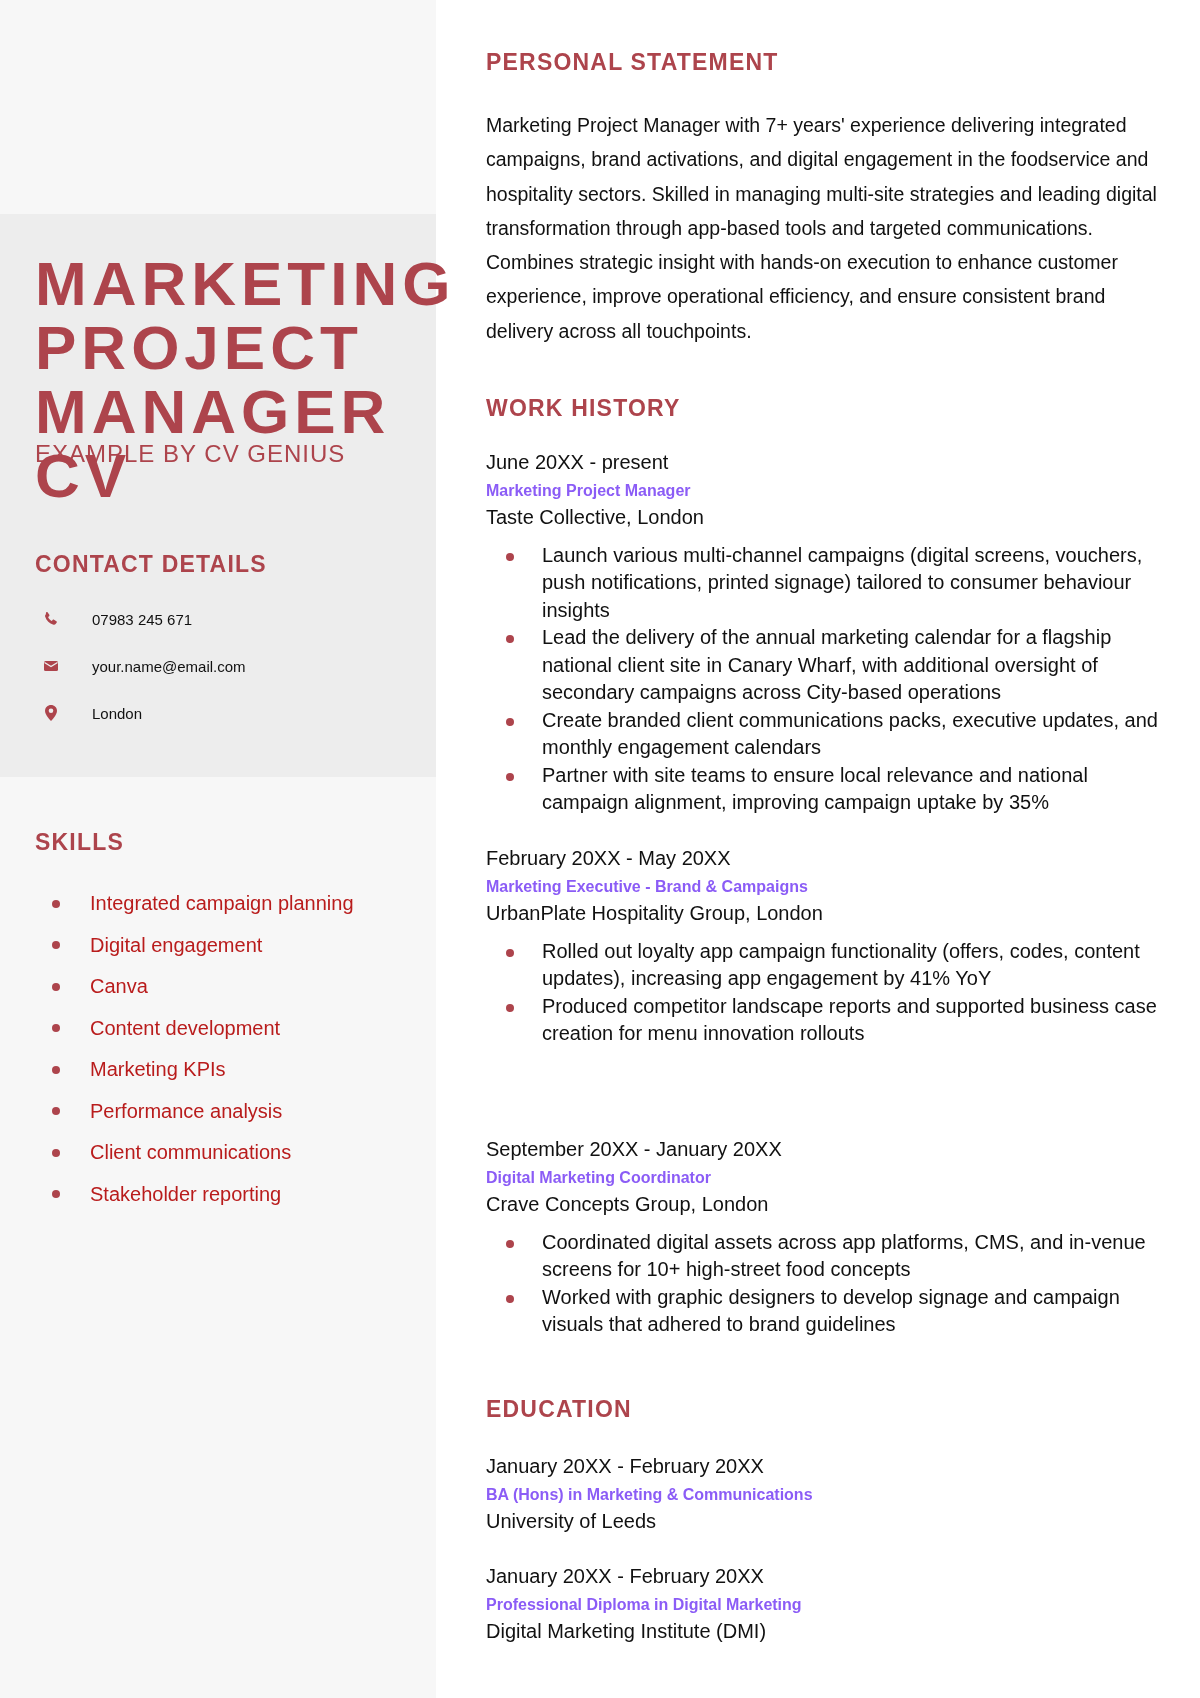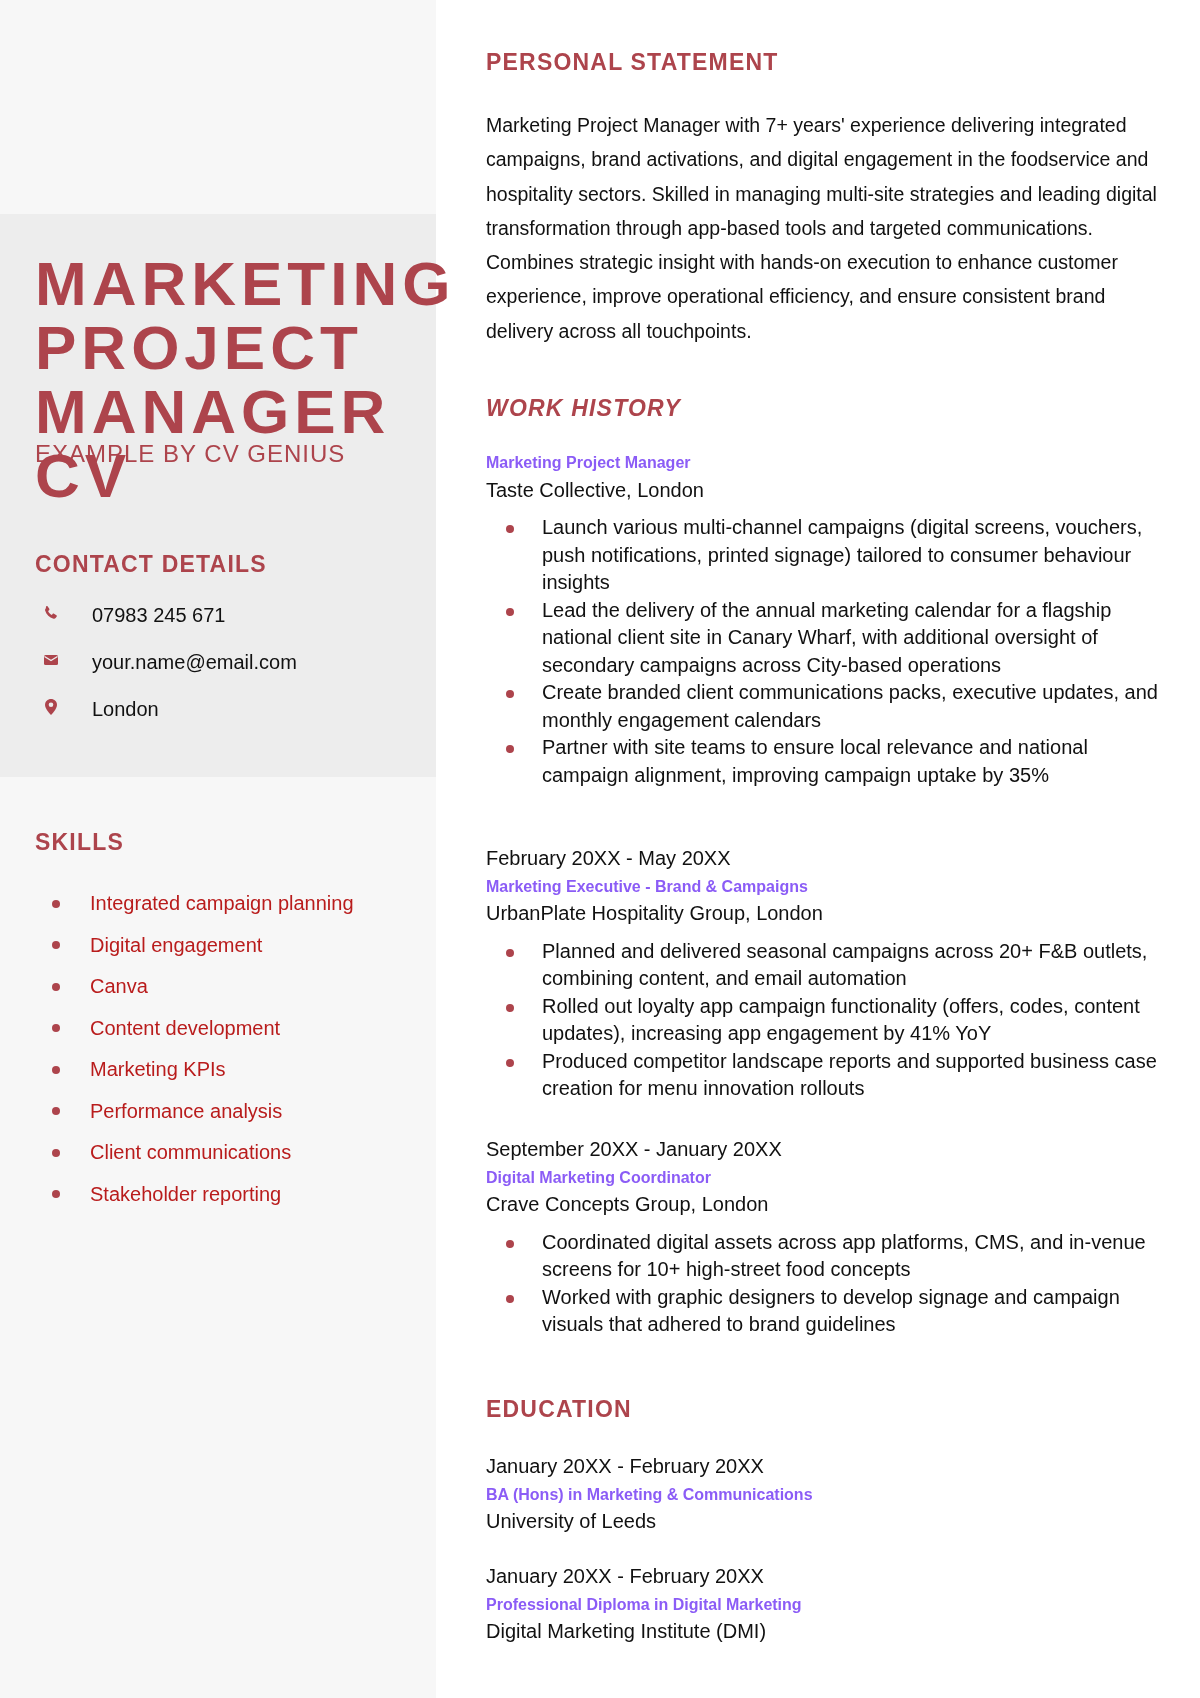--- a/index.html
+++ b/index.html
@@ -27,22 +27,22 @@
     .subtitle {
       position: absolute; left: 35px; top: 440px;
       font-size: 24px; letter-spacing: 1px; color: #ad444c;
     }
     .side-heading {
       position: absolute; left: 35px;
       font-weight: 700; font-size: 23px; letter-spacing: 1.2px; color: #ad444c;
     }
     .contact-row {
       position: absolute; left: 42px; height: 30px;
-      display: flex; 
-      font-size: 20px; color: #111;
+      display: flex; align-items: center;
+      font-size: 15px; color: #111;
     }
     .contact-row .icon {
       width: 18px; height: 18px; margin-right: 32px;
       display: inline-flex; align-items: center; justify-content: center;
     }
     .skills-list { position: absolute; left: 52px; top: 883px; list-style: none; }
     .skills-list li {
       height: 41.5px; display: flex; align-items: center;
       font-size: 20px; color: #b91c1c;
     }
@@ -146,39 +146,39 @@
   <li>
       <span class="bullet-dot"></span>
       <span>Stakeholder reporting</span>
     </li>
 </ul>
 
 <div class="main">
   <h2 class="main-heading" style="top:49px;">PERSONAL STATEMENT</h2>
   <p class="statement">Marketing Project Manager with 7+ years' experience delivering integrated campaigns, brand activations, and digital engagement in the foodservice and hospitality sectors. Skilled in managing multi-site strategies and leading digital transformation through app-based tools and targeted communications. Combines strategic insight with hands-on execution to enhance customer experience, improve operational efficiency, and ensure consistent brand delivery across all touchpoints.</p>
 
-  <h2 class="main-heading" style="top:395px;font-style:italic;">WORK HISTORY</h2>
+  <h2 class="main-heading" style="top:395px;">WORK HISTORY</h2>
 
   <div class="entry" style="top:449px;">
+    <div class="date">June 20XX - present</div>
     <div class="role">Marketing Project Manager</div>
     <div class="org">Taste Collective, London</div>
     <ul>
       <li><span class="bullet-dot"></span><span>Launch various multi-channel campaigns (digital screens, vouchers, push notifications, printed signage) tailored to consumer behaviour insights</span></li>
       <li><span class="bullet-dot"></span><span>Lead the delivery of the annual marketing calendar for a flagship national client site in Canary Wharf, with additional oversight of secondary campaigns across City-based operations</span></li>
       <li><span class="bullet-dot"></span><span>Create branded client communications packs, executive updates, and monthly engagement calendars</span></li>
       <li><span class="bullet-dot"></span><span>Partner with site teams to ensure local relevance and national campaign alignment, improving campaign uptake by 35%</span></li>
     </ul>
   </div>
 
   <div class="entry" style="top:845px;">
     <div class="date">February 20XX - May 20XX</div>
     <div class="role">Marketing Executive - Brand &amp; Campaigns</div>
     <div class="org">UrbanPlate Hospitality Group, London</div>
     <ul>
-      <li><span class="bullet-dot"></span><span>Planned and delivered seasonal campaigns across 20+ F&amp;B outlets, combining content, and email automation</span></li>
       <li><span class="bullet-dot"></span><span>Rolled out loyalty app campaign functionality (offers, codes, content updates), increasing app engagement by 41% YoY</span></li>
       <li><span class="bullet-dot"></span><span>Produced competitor landscape reports and supported business case creation for menu innovation rollouts</span></li>
     </ul>
   </div>
 
   <div class="entry" style="top:1136px;">
     <div class="date">September 20XX - January 20XX</div>
     <div class="role">Digital Marketing Coordinator</div>
     <div class="org">Crave Concepts Group, London</div>
     <ul>

